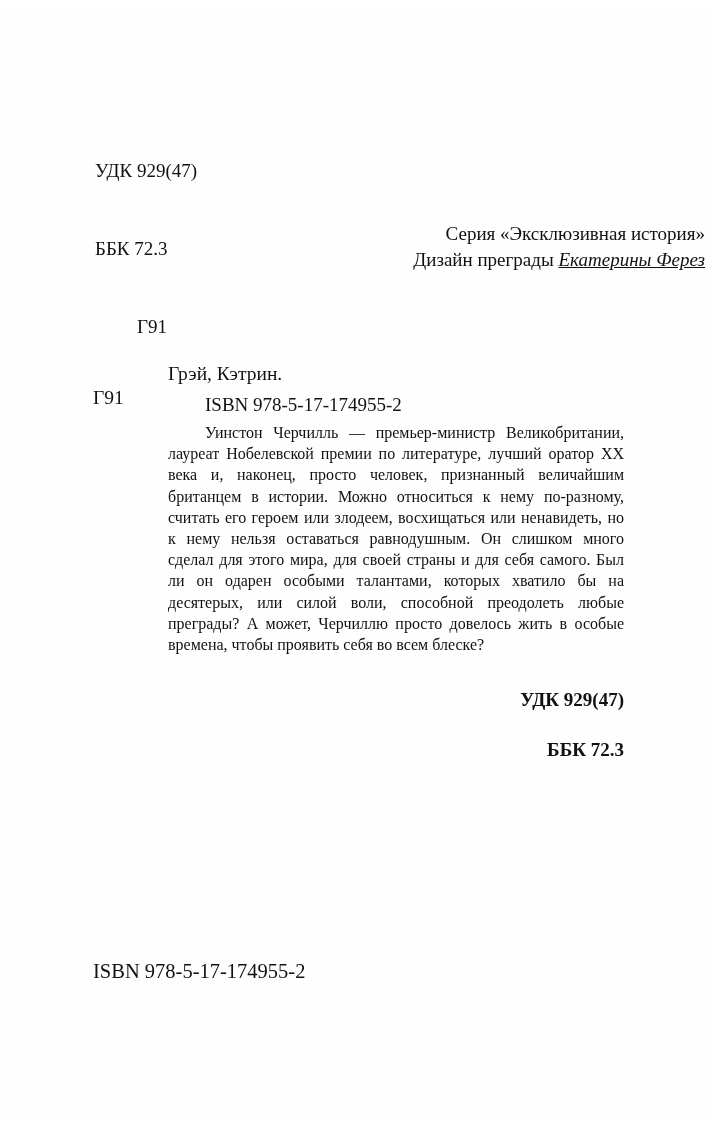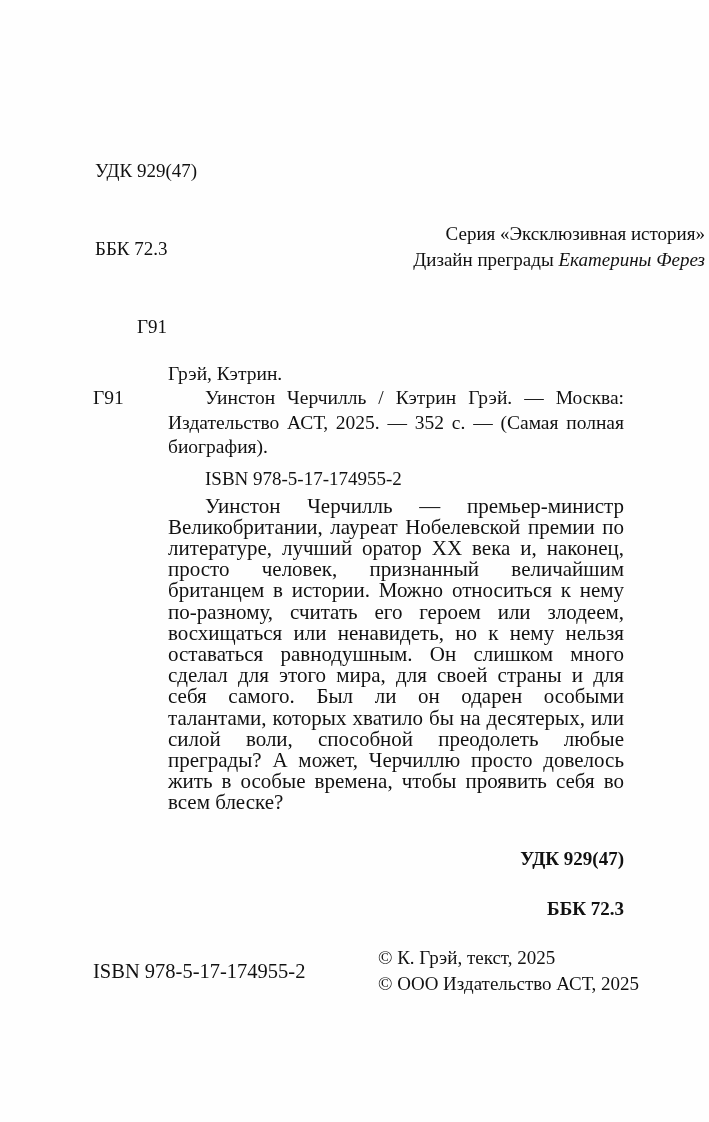--- a/index.html
+++ b/index.html
@@ -29,21 +29,21 @@
   
   .series-block {
     position: absolute;
     left: 0;
     right: 4px;
     top: 211px;
     text-align: right;
     font-size: 19px;
     line-height: 26px;
   }
-  .series-block .designer { font-style: italic; }
+  .series-block .designer { font-style: italic; text-decoration: underline; }
 
   
   .card {
     position: absolute;
     left: 168px;
     width: 456px;
     top: 351px;
   }
   .card .author-heading {
     font-weight: normal;
@@ -63,21 +63,21 @@
     text-indent: 37px;
   }
   .isbn-line {
     margin-top: 7px;
     padding-left: 37px;
     font-size: 19px;
     line-height: 23px;
   }
   .annotation {
     margin-top: 6px;
-    font-size: 21px;
+    font-size: 16px;
     line-height: 21.2px;
     text-align: justify;
     text-indent: 37px;
     hyphens: auto;
     -webkit-hyphens: auto;
   }
   .codes-right {
     margin-top: 7px;
     text-align: right;
     font-weight: bold;
@@ -114,29 +114,24 @@
 
   <div class="series-block">
     <div>Серия «Эксклюзивная история»</div>
     <div><span>Дизайн преграды </span><span class="designer">Екатерины Ферез</span></div>
   </div>
 
   <div class="margin-code">Г91</div>
 
   <div class="card">
     <div class="author-heading">Грэй, Кэтрин.</div>
-    <div class="record">Уинстон Черчилль / Кэтрин Грэй. — Москва: Издательство АСТ, 2025. — 352 с. — (Самая полная биография).</div>
     <div class="isbn-line">ISBN 978-5-17-174955-2</div>
     <div class="annotation">Уинстон Черчилль — премьер-министр Великобритании, лауреат Нобелевской премии по литературе, лучший оратор XX века и, наконец, просто человек, признанный величайшим британцем в истории. Можно относиться к нему по-разному, считать его героем или злодеем, восхищаться или ненавидеть, но к нему нельзя оставаться равнодушным. Он слишком много сделал для этого мира, для своей страны и для себя самого. Был ли он одарен особыми талантами, которых хватило бы на десятерых, или силой воли, способной преодолеть любые преграды? А может, Черчиллю просто довелось жить в особые времена, чтобы проявить себя во всем блеске?</div>
     <div class="codes-right">
       <div>УДК 929(47)</div>
       <div>ББК 72.3</div>
     </div>
   </div>
 
   <div class="footer-isbn">ISBN 978-5-17-174955-2</div>
 
-  <div class="footer-copy">
-    <div>© К. Грэй, текст, 2025</div>
-    <div>© ООО Издательство АСТ, 2025</div>
-  </div>
 
 </div>
 
 </body></html>

